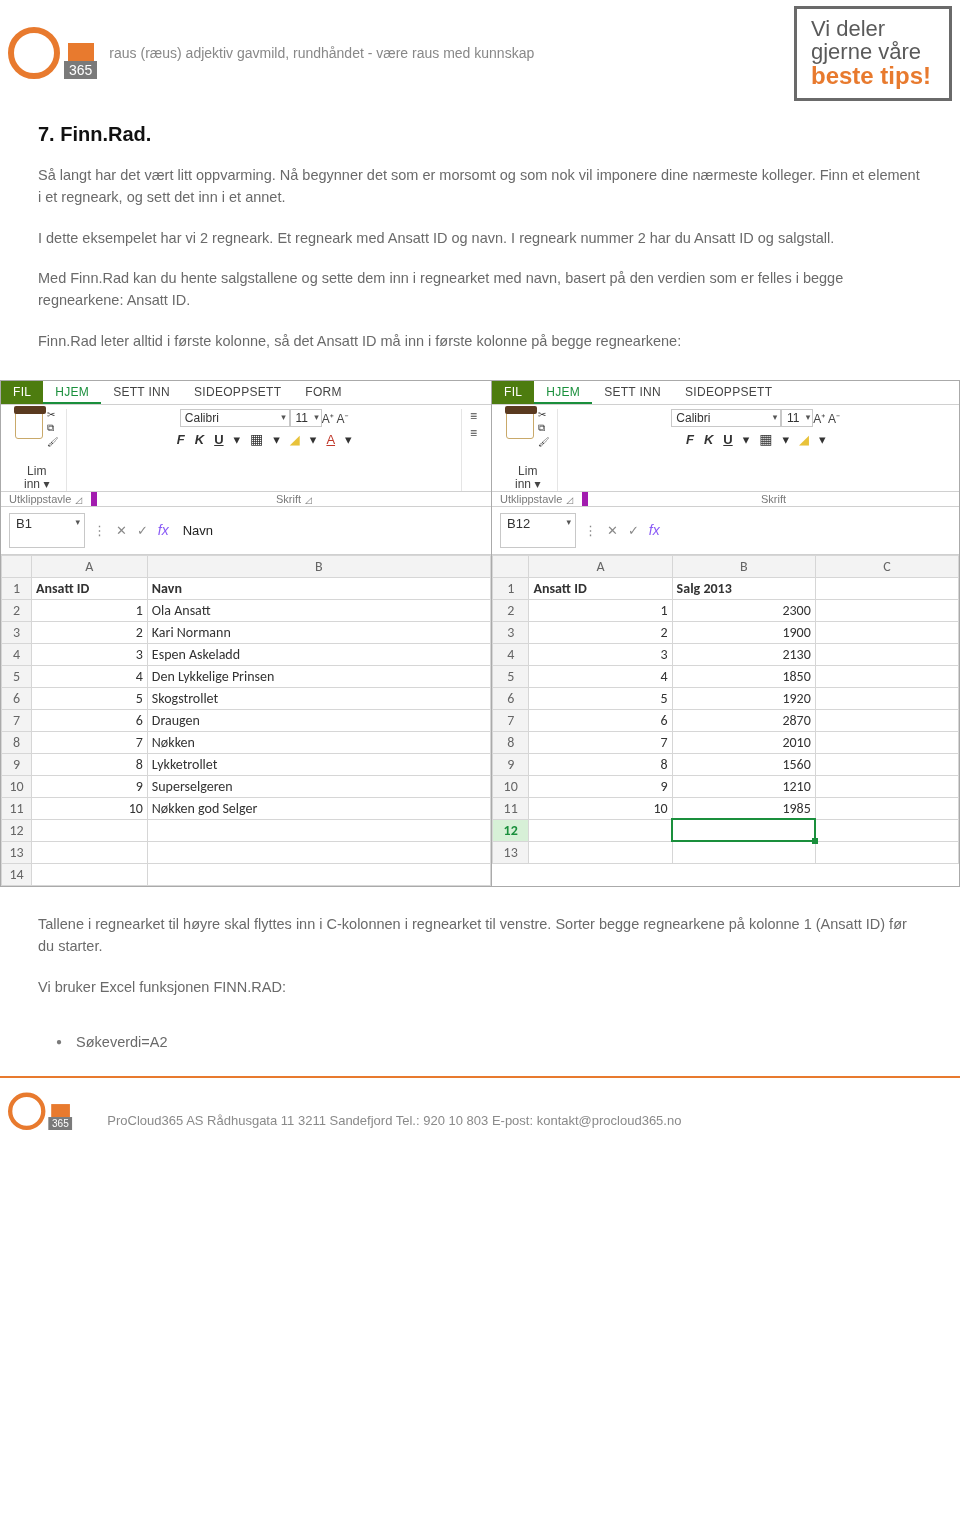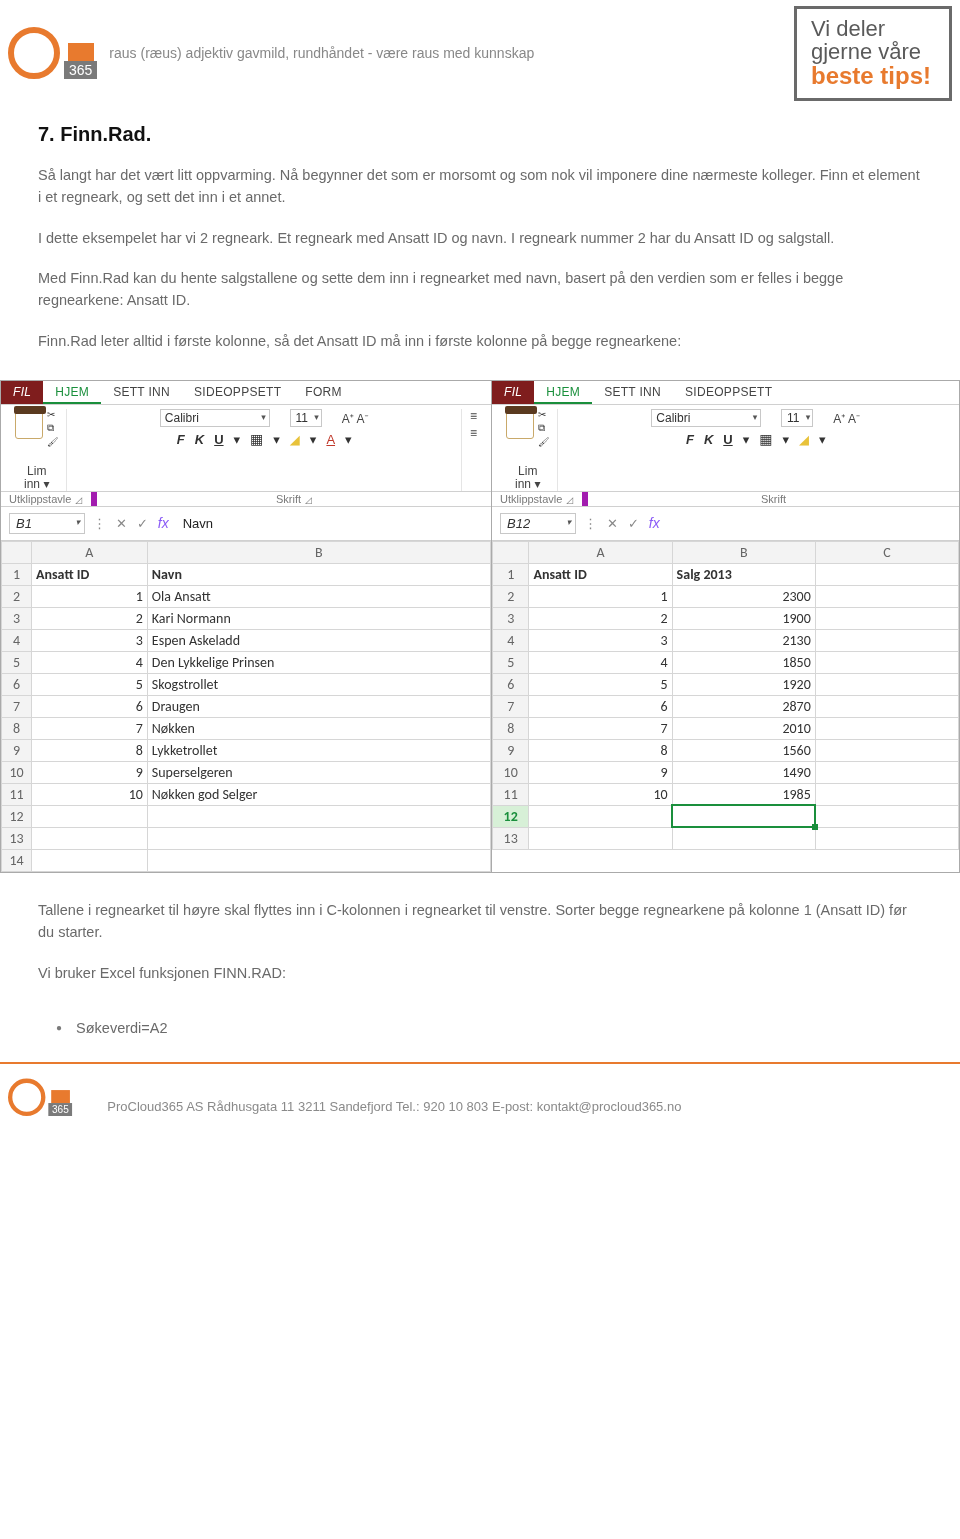--- a/index.html
+++ b/index.html
@@ -26,33 +26,33 @@
   
   .shots { display: flex; gap: 0; padding: 0 0 0 0; }
   .shot { border: 1px solid #aaa; background: #fff; }
   .shot-left { flex: none; width: 492px; }
   .shot-right { flex: none; width: 468px; border-left: none; }
 
   
   .tabs { display: flex; border-bottom: 1px solid #d0d0d0; height: 24px; font-size: 12px; }
   .tabs .tab { padding: 4px 12px 3px 12px; color: #444; text-transform: uppercase; letter-spacing: .3px; }
   .tabs .tab.active { color: #1a8f3c; border-bottom: 2px solid #1a8f3c; }
-  .tabs .tab.fil { background: #7f1d1d; color: #fff; font-style: italic; }
+  .tabs .tab.fil { background: #4d7c0f; color: #fff; }
 
   .ribbon { display: flex; border-bottom: 1px solid #d0d0d0; padding: 4px 6px 0 6px; }
   .rib-group { display: flex; flex-direction: column; align-items: center; padding: 0 8px; border-right: 1px solid #e5e5e5; }
   .rib-group:last-child { border-right: none; }
   .paste-icon { width: 28px; height: 30px; border: 1px solid #c9a96a; background: #fff; position: relative; border-radius: 3px; }
   .paste-icon::before { content: ""; position: absolute; left: -2px; top: -4px; width: 32px; height: 8px; background: #5a3a20; border-radius: 2px; }
   .tiny-icons { display: flex; flex-direction: column; gap: 2px; margin-left: 4px; font-size: 10px; color: #333; }
   .scissors::before { content: "✂"; }
   .copy::before { content: "⧉"; }
   .brush::before { content: "🖌"; font-size: 9px; }
   .lim-inn { font-size: 12px; color: #444; text-align: center; line-height: 1.05; margin-top: 18px; }
-  .font-drop { display: flex; align-items: center; gap: 20px; }
+  .font-drop { display: flex; align-items: center; gap: 0; }
   .font-name { border: 1px solid #c8c8c8; padding: 1px 16px 1px 4px; font-size: 12px; position: relative; width: 110px; }
   .font-name::after { content: "▾"; position: absolute; right: 3px; top: 2px; font-size: 9px; color: #555; }
   .font-size { border: 1px solid #c8c8c8; padding: 1px 12px 1px 4px; font-size: 12px; position: relative; width: 32px; text-align: center; }
   .font-size::after { content: "▾"; position: absolute; right: 2px; top: 2px; font-size: 9px; color: #555; }
   .aa { font-size: 12px; color: #444; }
   .fmt-row { display: flex; gap: 10px; font-size: 13px; color: #333; margin-top: 4px; align-items: center; }
   .fmt-row .f { font-weight: bold; font-style: italic; }
   .fmt-row .k { font-weight: bold; font-style: italic; }
   .fmt-row .u { text-decoration: underline; font-weight: bold; }
   .fmt-row .grid { font-size: 14px; }
@@ -60,21 +60,21 @@
   .fmt-row .a { color: #c0392b; text-decoration: underline; }
   .align-col { font-size: 12px; color: #444; display: flex; flex-direction: column; gap: 3px; }
 
   .rib-bottom { display: flex; border-bottom: 1px solid #d0d0d0; font-size: 11px; color: #7a7a7a; }
   .rib-bottom .seg { padding: 1px 8px; border-right: 6px solid #a21caf; }
   .rib-bottom .seg.last { border-right: none; }
   .corner { font-size: 9px; margin-left: 4px; }
 
   
   .fbar-row { display: flex; align-items: center; border-bottom: 1px solid #d0d0d0; padding: 6px 8px; gap: 8px; }
-  .namebox { border: 1px solid #c8c8c8; padding: 2px 18px 2px 6px; font-size: 13px; position: relative; width: 76px; font-style: italic; }
+  .namebox { border: 1px solid #c8c8c8; padding: 2px 18px 16px 6px; font-size: 13px; position: relative; width: 76px; }
   .namebox::after { content: "▾"; position: absolute; right: 4px; top: 3px; font-size: 9px; color: #555; }
   .fbar-icons { display: flex; gap: 10px; color: #888; font-size: 13px; align-items: center; }
   .fx { font-style: italic; font-size: 14px; color: #8b5cf6; }
   .fbar-text { font-size: 13px; color: #222; margin-left: 6px; }
 
   
   .gridwrap { overflow: hidden; }
   table.sheet { border-collapse: collapse; width: 100%; font-family: Calibri, Arial, sans-serif; }
   table.sheet th, table.sheet td { border: 1px solid #d6d6d6; font-size: 14px; height: 22px; }
   table.sheet th.colhdr { background: #f3f3f3; color: #666; font-weight: normal; text-align: center; padding: 2px 0; }
@@ -393,21 +393,21 @@
               </tr>
               <tr>
                 <th class="rowhdr">9</th>
                 <td class="num colA">8</td>
                 <td class="num colB">1560</td>
                 <td class="colC"></td>
               </tr>
               <tr>
                 <th class="rowhdr">10</th>
                 <td class="num colA">9</td>
-                <td class="num colB">1490</td>
+                <td class="num colB">1210</td>
                 <td class="colC"></td>
               </tr>
               <tr>
                 <th class="rowhdr">11</th>
                 <td class="num colA">10</td>
                 <td class="num colB">1985</td>
                 <td class="colC"></td>
               </tr>
               <tr>
                 <th class="rowhdr sel">12</th>

